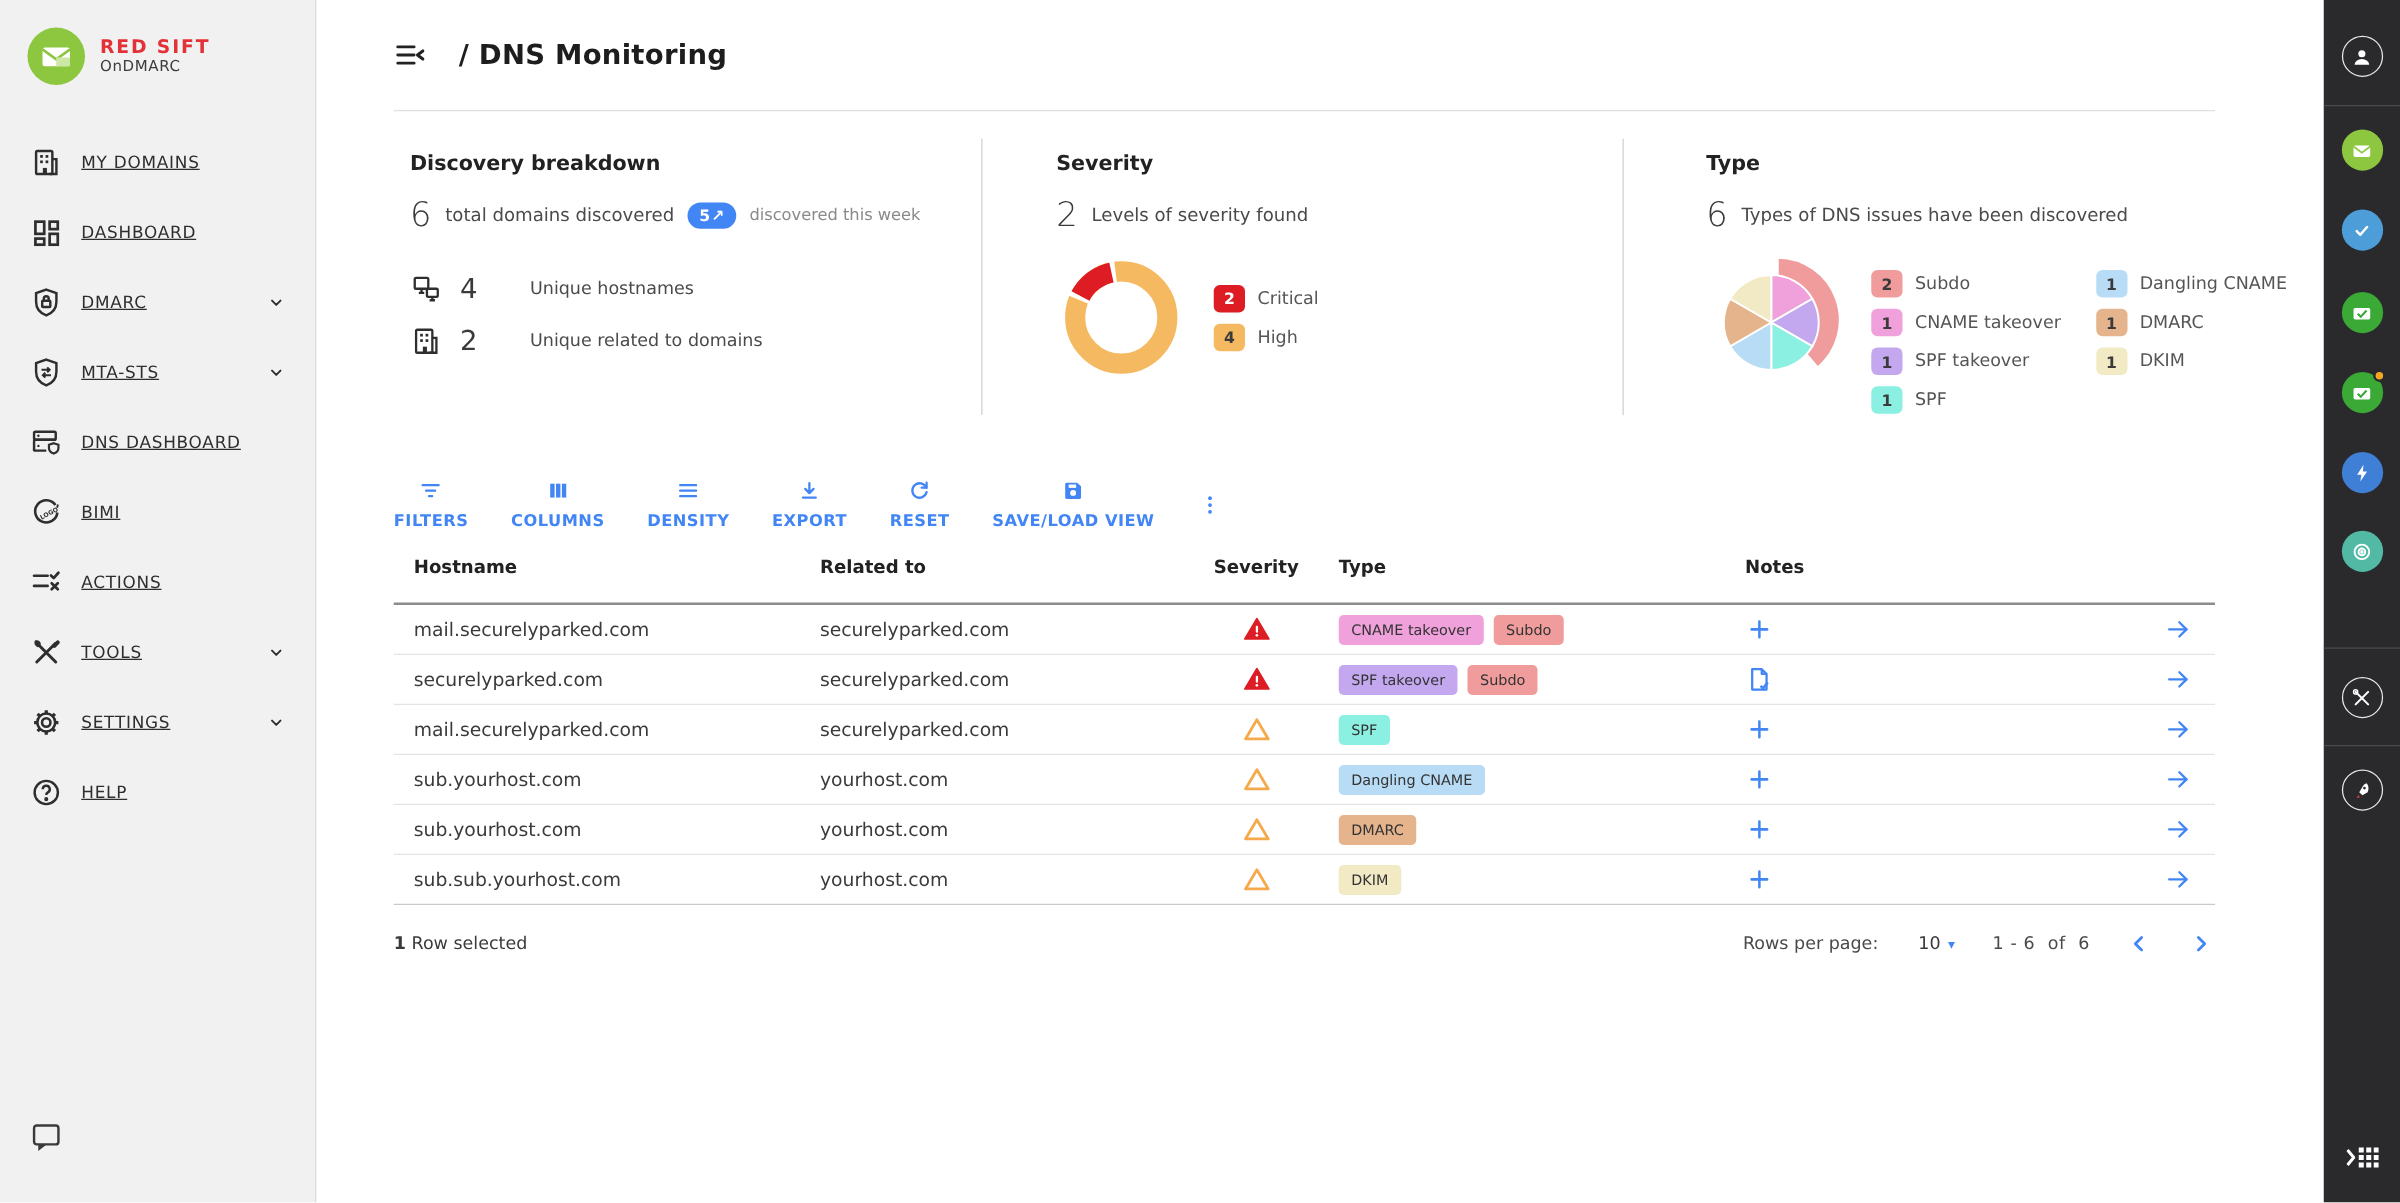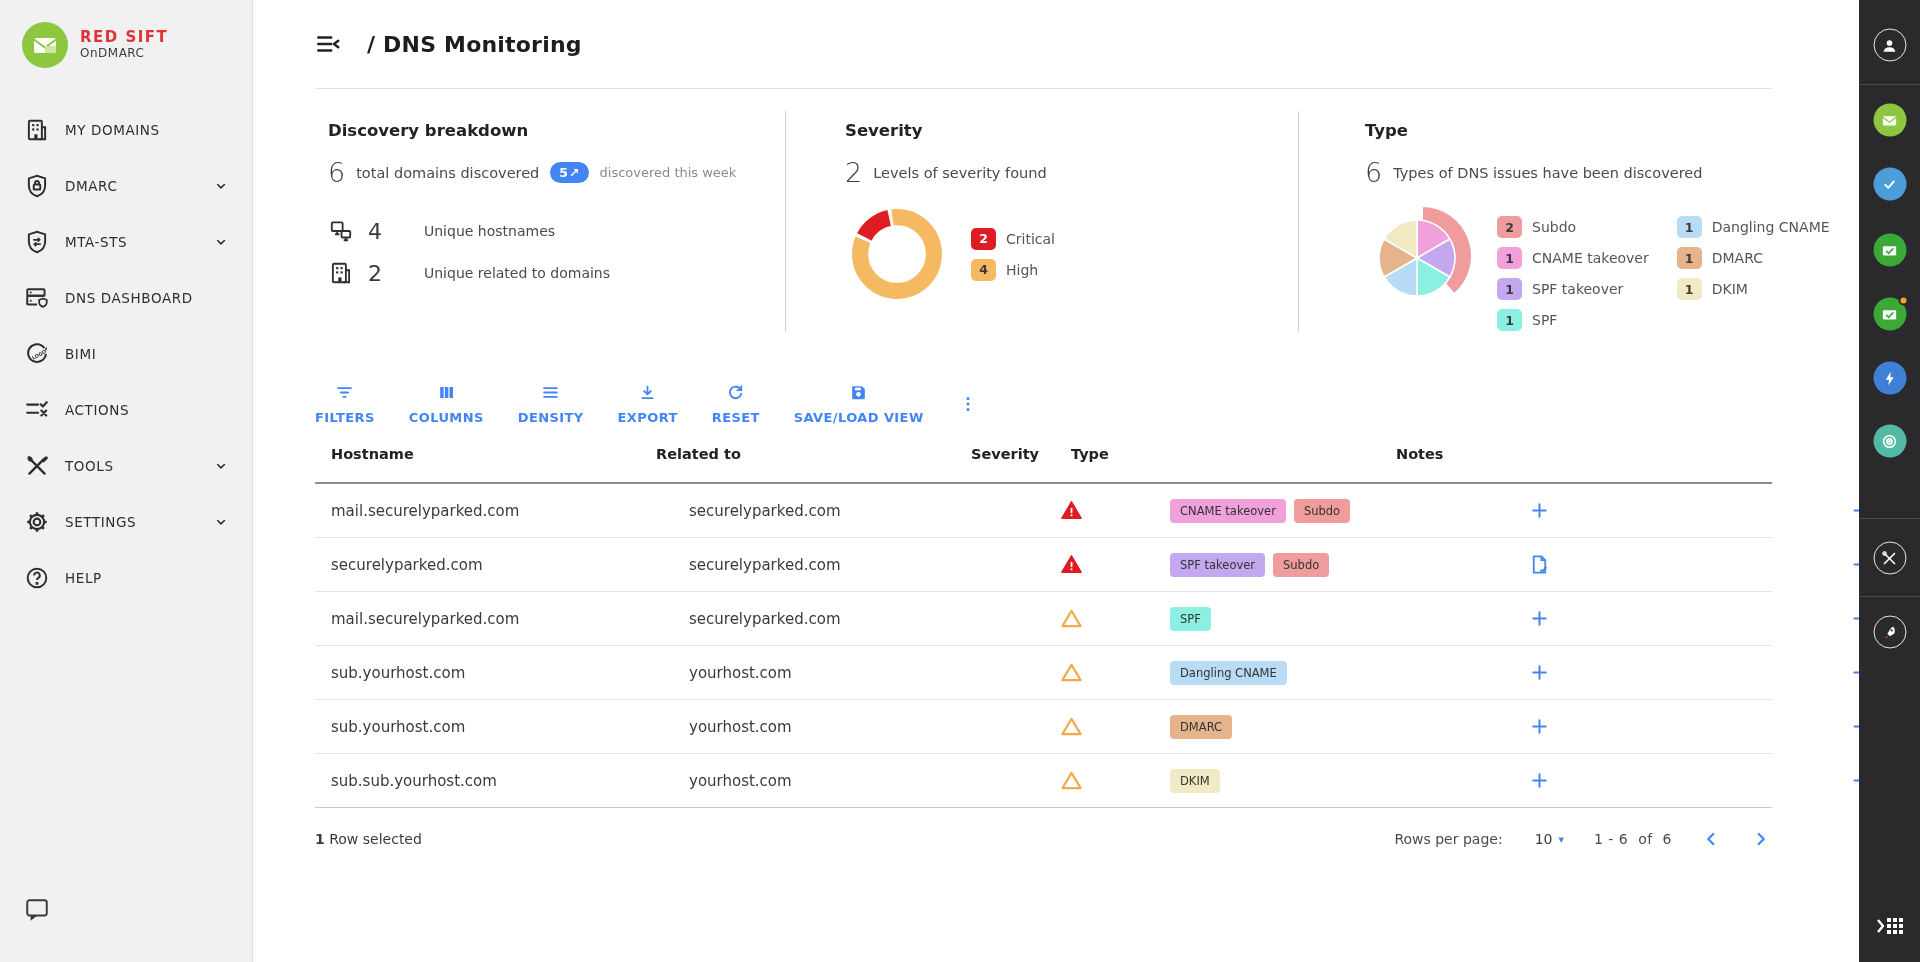--- a/index.html
+++ b/index.html
@@ -6,21 +6,21 @@
   html,body { width:1920px; height:962px; overflow:hidden; font-family:"DejaVu Sans","Liberation Sans",sans-serif; background:#fff; color:#2e2e2e; }
   .app { display:flex; width:1920px; height:962px; }
 
   
   .sidebar { width:253px; height:100%; background:#f1f1f1; border-right:1px solid #dcdcdc; position:relative; flex:0 0 253px; }
   .logo { display:flex; align-items:center; gap:12px; padding:22px 16px 0 22px; }
   .logo-circle { width:46px; height:46px; border-radius:50%; background:#8dc63f; display:flex; align-items:center; justify-content:center; flex:0 0 46px; }
   .logo-text-top { color:#e23238; font-size:15px; font-weight:700; letter-spacing:1.5px; line-height:1.15; }
   .logo-text-bottom { color:#3c3c3c; font-size:12px; font-weight:500; letter-spacing:.5px; line-height:1.15; }
   .nav { margin-top:34px; }
-  .side-item { display:flex; align-items:center; height:56px; padding:0 22px 0 24px; cursor:pointer; }
+  .side-item { display:flex; align-items:center; height:56px; padding:0 22px 0 24px; cursor:pointer;text-decoration:underline; }
   .side-icon { width:26px; height:26px; color:#2e2e2e; flex:0 0 26px; }
   .side-icon svg { width:100%; height:100%; }
   .side-label { margin-left:15px; font-size:13.5px; font-weight:500; letter-spacing:.6px; color:#2e2e2e; white-space:nowrap; }
   .side-chevron { margin-left:auto; width:18px; height:18px; color:#2e2e2e; }
   .side-chevron svg { width:18px; height:18px; }
   .chat-bubble { position:absolute; left:24px; bottom:40px; width:26px; height:26px; color:#3a3a3a; cursor:pointer; }
 
   
   .main { flex:1 1 auto; height:100%; background:#fff; padding:0 87px 0 62px; overflow:hidden; }
   .page-header { height:88px; display:flex; align-items:center; gap:26px; }
@@ -63,21 +63,21 @@
   .search-box svg { width:19px; height:19px; color:#333; flex:0 0 19px; }
   .search-box input { border:none; outline:none; background:transparent; font-size:15px; color:#333; width:100%; font-family:inherit; }
   .search-box input::placeholder { color:#9e9e9e; }
 
   
   .tbl-grid { display:grid; grid-template-columns:325px 315px 100px 325px 305px 1fr; align-items:center; }
   .tbl-header { height:58px; border-bottom:2px solid #8c8c8c; }
   .tbl-header .cell { font-size:14.5px; font-weight:700; color:#222; }
   .cell { padding-left:16px; }
   .cell-sev { justify-self:center; padding-left:0; }
-  .tbl-row { height:54px; border-bottom:1px solid #e4e4e4; cursor:pointer;gap:33px; }
+  .tbl-row { height:40px; border-bottom:1px solid #e4e4e4; cursor:pointer; }
   .tbl-row:last-child { border-bottom:1px solid #c9c9c9; }
   .cell-text { font-size:15px; color:#3a3a3a; }
   .sev-icon { width:23px; height:23px; display:block; }
   .chips { display:flex; gap:8px; }
   .chip { border-radius:4px; padding:5px 10px; font-size:11.5px; color:#333; white-space:nowrap; }
   .note-btn { width:23px; height:23px; color:var(--accent); cursor:pointer; display:block; }
   .note-btn svg { width:100%; height:100%; }
   .row-arrow { justify-self:end; padding-right:18px; width:41px; height:23px; color:var(--accent); cursor:pointer; }
   .row-arrow svg { width:23px; height:23px; }
 
@@ -126,20 +126,29 @@
               <path d="M16.5 9.5 h3 v11 h-5" fill="none" stroke="currentColor" stroke-width="1.8"></path>
               <g fill="currentColor">
                 <rect x="7.5" y="6.5" width="2" height="2"></rect>
                 <rect x="11.5" y="6.5" width="2" height="2"></rect>
                 <rect x="7.5" y="10.5" width="2" height="2"></rect>
                 <rect x="11.5" y="10.5" width="2" height="2"></rect>
                 <rect x="9.5" y="16" width="3" height="4.5"></rect>
               </g>
             </svg></span>
           <span class="side-label">MY DOMAINS</span>
+        </div>
+        <div class="side-item">
+          <span class="side-icon"><svg viewBox="0 0 24 24" fill="none" stroke="currentColor" stroke-width="2">
+              <rect x="4" y="4" width="6.5" height="9"></rect>
+              <rect x="14.5" y="4" width="6" height="5.5"></rect>
+              <rect x="4" y="16.5" width="6.5" height="4.5"></rect>
+              <rect x="14.5" y="13" width="6" height="8"></rect>
+            </svg></span>
+          <span class="side-label">DASHBOARD</span>
         </div>
         <div class="side-item">
           <span class="side-icon"><svg viewBox="0 0 24 24" fill="none" stroke="currentColor" stroke-width="1.8">
               <path d="M12 2.5 L19.5 5 V11.5 C19.5 16.6 16.3 20 12 21.5 C7.7 20 4.5 16.6 4.5 11.5 V5 Z"></path>
               <rect x="9" y="10.7" width="6" height="4.6" rx="0.6"></rect>
               <path d="M10.2 10.7 V9.2 a1.8 1.8 0 0 1 3.6 0 v1.5"></path>
             </svg></span>
           <span class="side-label">DMARC</span>
           <span class="side-chevron"><svg viewBox="0 0 24 24" fill="none" stroke="currentColor" stroke-width="2.1" stroke-linecap="round" stroke-linejoin="round">
               <path d="M7.5 10 L12 14.5 L16.5 10"></path>

